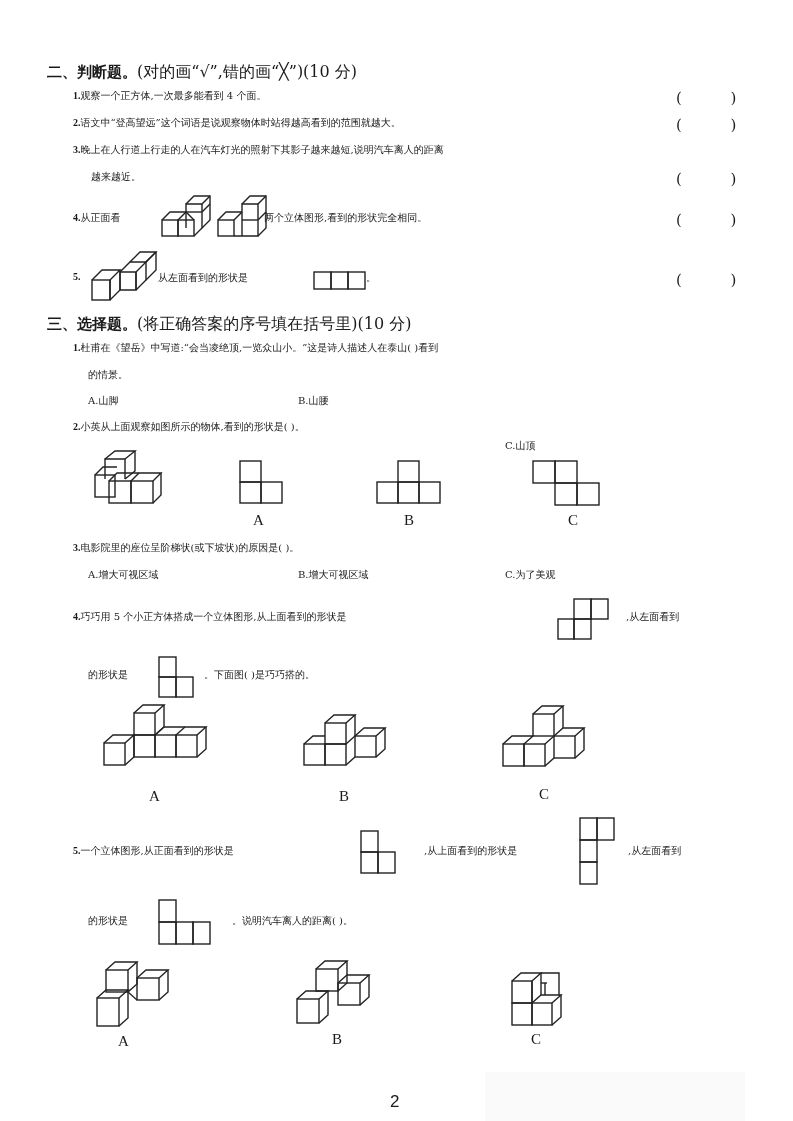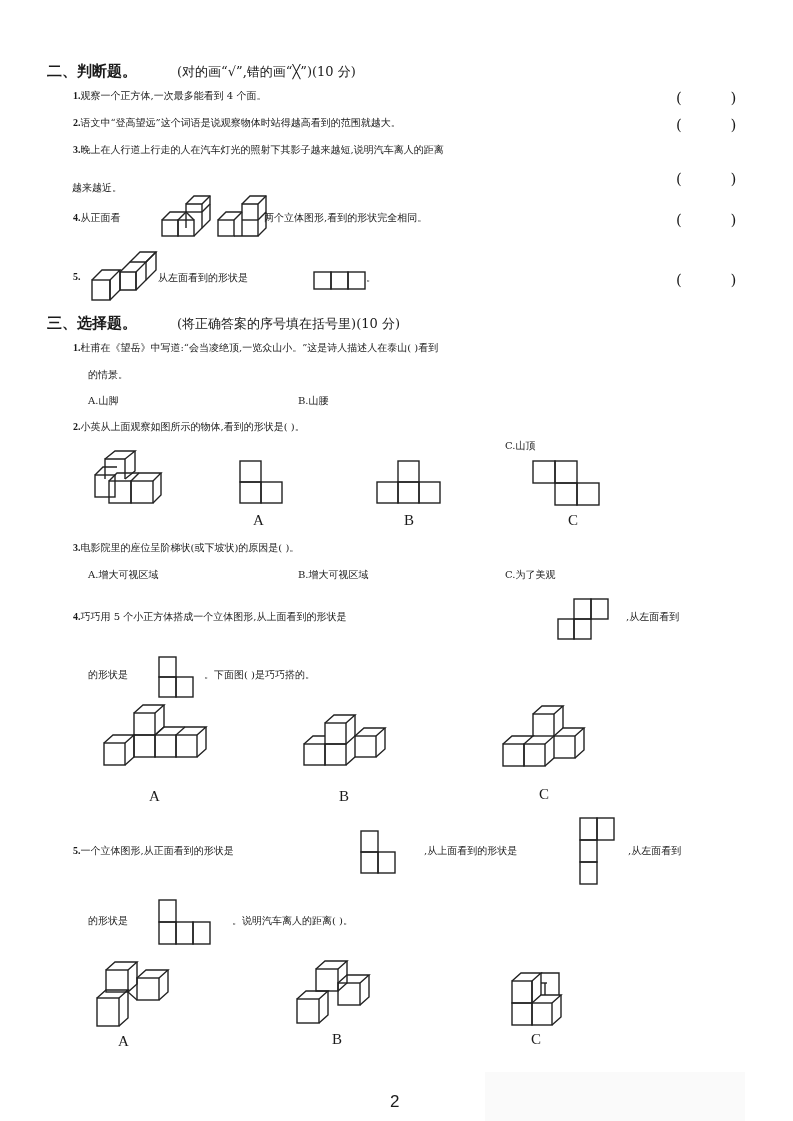--- a/index.html
+++ b/index.html
@@ -1,20 +1,20 @@
 <!DOCTYPE html>
 <html><head>
 <meta charset="utf-8">
 <style>
   html, body { margin:0; padding:0; background:#ffffff; }
   body { width:793px; height:1121px; position:relative; overflow:hidden;
          font-family:"DejaVu Serif", "Liberation Serif", serif; color:#1a1a1a; }
   .abs { position:absolute; white-space:nowrap; }
   .sec { font-size:15px; font-weight:bold; }
-  .sec .note { font-weight:normal; font-size:13px;margin-left:40px; }
+  .sec .note { font-weight:normal; font-size:16px; }
   .q { font-size:10px; }
   .q b { font-family:"Liberation Serif", serif; font-weight:bold; }
   .paren { font-size:15px; letter-spacing:22px; }
   .lbl { font-family:"Liberation Serif", serif; font-size:15px; }
   svg { position:absolute; overflow:visible; }
   svg path, svg rect, svg line, svg polyline, svg polygon { fill:none; stroke:#222; stroke-width:1.4; stroke-linejoin:miter; }
   .pagenum { font-family:"Liberation Sans", sans-serif; font-size:17px; }
   .fade { position:absolute; left:485px; top:1072px; width:260px; height:49px; background:#fafafa; }
 </style>
 </head>
@@ -30,21 +30,21 @@
 <div class="abs paren" style="left:676px;top:89px;">(   )</div>
 
 <div class="abs q" style="left:73px;top:116px;">
   <b>2.</b><span>语文中“登高望远”这个词语是说观察物体时站得越高看到的范围就越大。</span>
 </div>
 <div class="abs paren" style="left:676px;top:116px;">(   )</div>
 
 <div class="abs q" style="left:73px;top:143px;">
   <b>3.</b><span>晚上在人行道上行走的人在汽车灯光的照射下其影子越来越短,说明汽车离人的距离</span>
 </div>
-<div class="abs q" style="left:72px;top:170px;margin-top:11px;">越来越近。</div>
+<div class="abs q" style="left:91px;top:170px;">越来越近。</div>
 <div class="abs paren" style="left:676px;top:170px;">(   )</div>
 
 <div class="abs q" style="left:73px;top:211px;">
   <b>4.</b><span>从正面看</span>
 </div>
 <svg style="left:160px;top:198px;" width="50" height="46">
 
   <rect x="2" y="22" width="16" height="16"></rect>
     <rect x="18" y="22" width="16" height="16"></rect>
 

